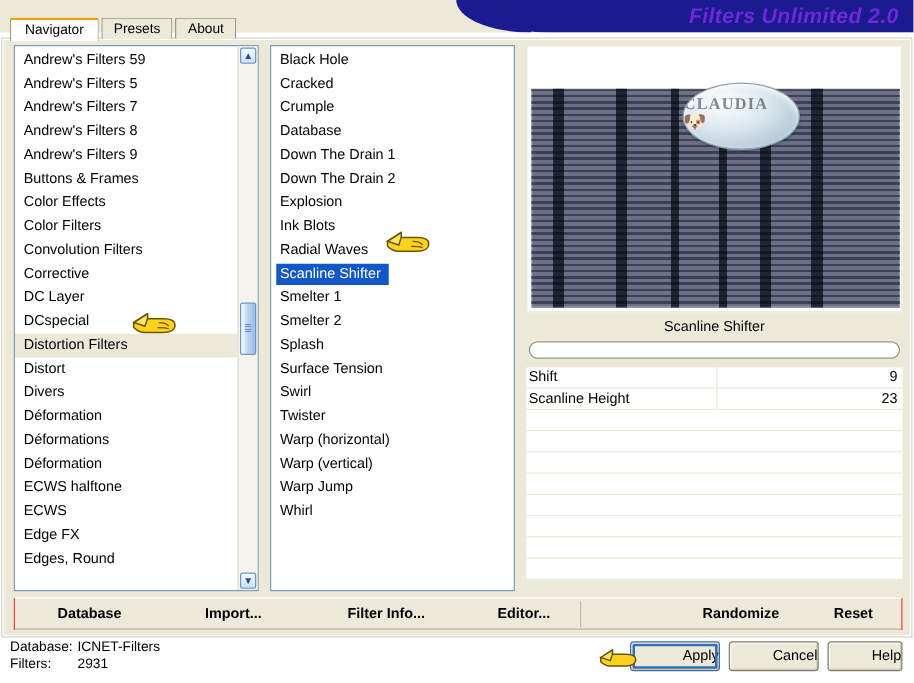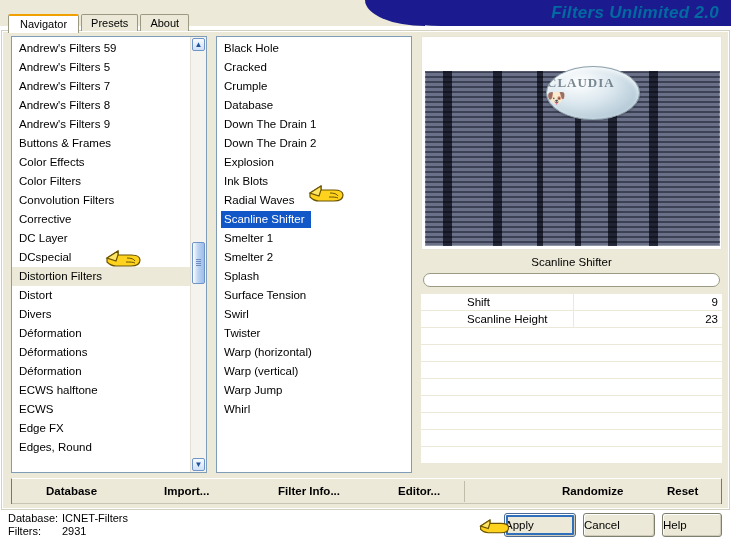--- a/index.html
+++ b/index.html
@@ -37,21 +37,21 @@
     content:"";
     position:absolute;
     left:-26px; top:0;
     width:60px; height:26px;
     background:#1b1b8f;
     border-bottom-left-radius: 60px 26px;
   }
   #app-title {
     position: absolute;
     right: 12px; top: 3px;
-    color: #0369a1;
+    color: #6d28d9;
     font-size: 17px;
     font-weight: bold;
     font-style: italic;
     letter-spacing: 0.3px;
     font-family: "Liberation Sans", sans-serif;
     white-space: nowrap;
   }
 
   
   #tabstrip {
@@ -258,21 +258,21 @@
   .param-row {
     position: relative;
     height: 17px;
     line-height: 17px;
     border-bottom: 1px solid #ece9d8;
     background: #ffffff;
     font-size: 11.5px;
     box-sizing: border-box;
   }
   .param-row.spacer { background:#ffffff; }
-  .p-name { position:absolute; left:2px; top:0;margin-left:44px; }
+  .p-name { position:absolute; left:2px; top:0; }
   .p-val  { position:absolute; right:4px; top:0; }
   .p-gap  { position:absolute; left:152px; top:0; width:1px; height:17px; background:#ece9d8; }
 
   #watermark {
     position: absolute;
     left: 125px; top: 30px;
     width: 92px; height: 52px;
     border-radius: 50%;
     background: radial-gradient(ellipse at 35% 30%, #ffffff 0%, #dce8ef 40%, #b6cbd8 75%, #8fa9b8 100%);
     border: 1px solid #8fa2ad;
@@ -336,21 +336,21 @@
   .st-value { }
 
   .btn {
     position: absolute;
     height: 24px;
     background: #ece9d8;
     border: 1px solid #7f7f6e;
     border-radius: 3px;
     box-shadow: inset 1px 1px 0 #ffffff, inset -1px -1px 0 #cfcbb8;
     font-size: 11.5px;
-    text-align: left;
+    text-align: right;
     line-height: 22px;
     box-sizing: border-box;
     color:#000;
   }
   #btn-apply {
     left: 504px; top: 513px; width: 72px;
     outline: 2px solid #2f6fbc;
     outline-offset: -4px;
     border: 1px solid #4a6a96;
   }

